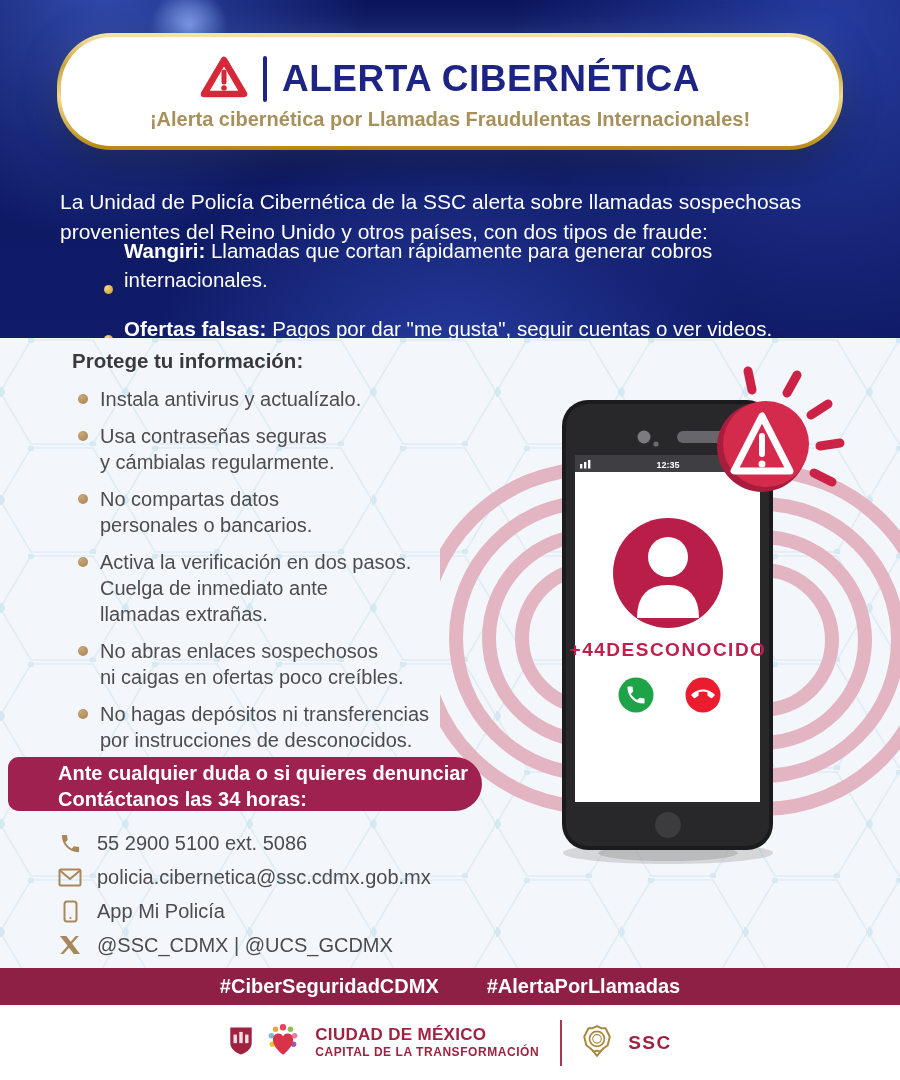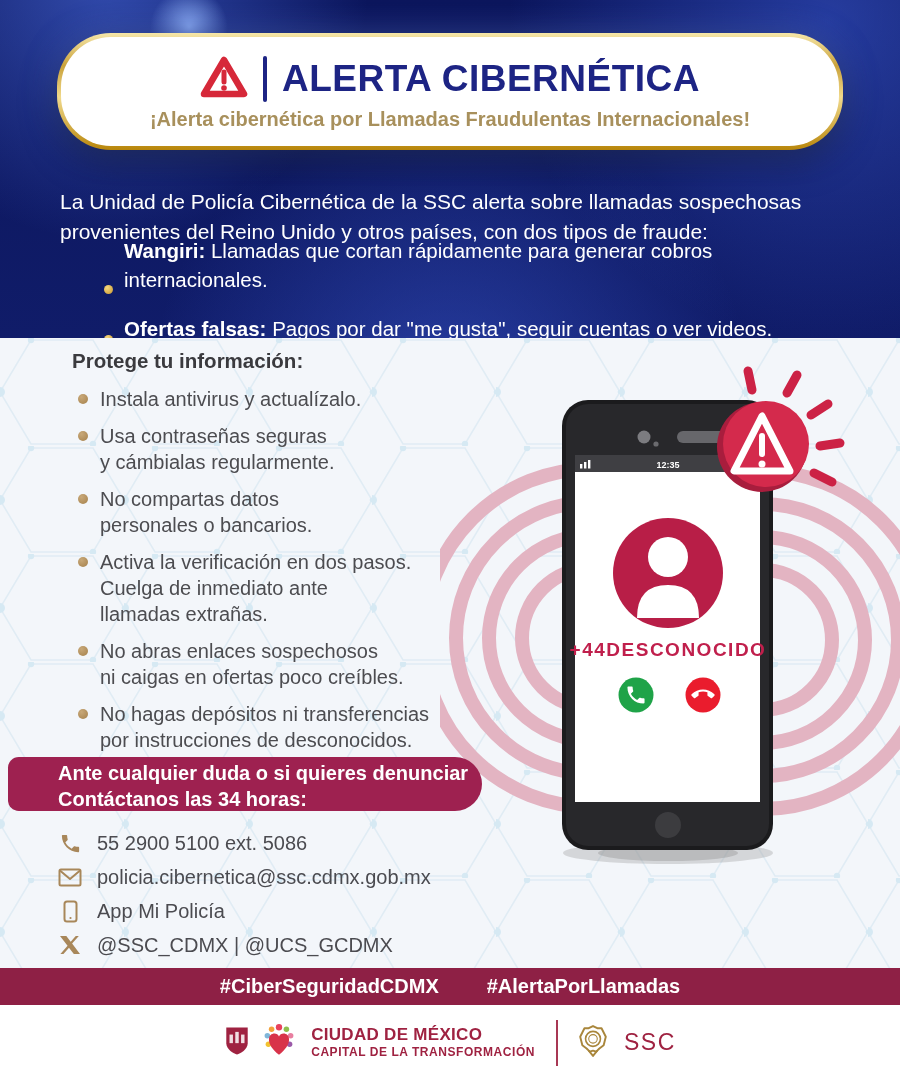--- a/index.html
+++ b/index.html
@@ -75,21 +75,21 @@
     color:#ffffff;font-weight:700;font-size:20px;z-index:6;
   }
   .footer{
     position:absolute;left:0;top:1005px;width:900px;height:75px;background:#ffffff;
     display:flex;align-items:center;justify-content:center;gap:13px;z-index:6;
   }
   .footer-citytext{display:flex;flex-direction:column;line-height:1.1;margin-left:3px;}
   .footer-city{font-size:17px;font-weight:800;color:#9f2241;letter-spacing:.3px;}
   .footer-tagline{font-size:12px;font-weight:700;color:#9f2241;letter-spacing:.55px;margin-top:2px;}
   .footer-divider{width:2px;height:46px;background:#9f2241;opacity:.9;margin:0 8px;}
-  .footer-agency{font-size:23px;font-weight:400;color:#9f2241;letter-spacing:1.5px;margin-left:4px;}
+  .footer-agency{font-size:19px;font-weight:700;color:#9f2241;letter-spacing:1.5px;margin-left:4px;}
 </style>
 </head>
 <body>
 
 <div class="poster">
 
   <div class="top-section">
 
     <div class="header-card">
       <div class="header-card-inner">

